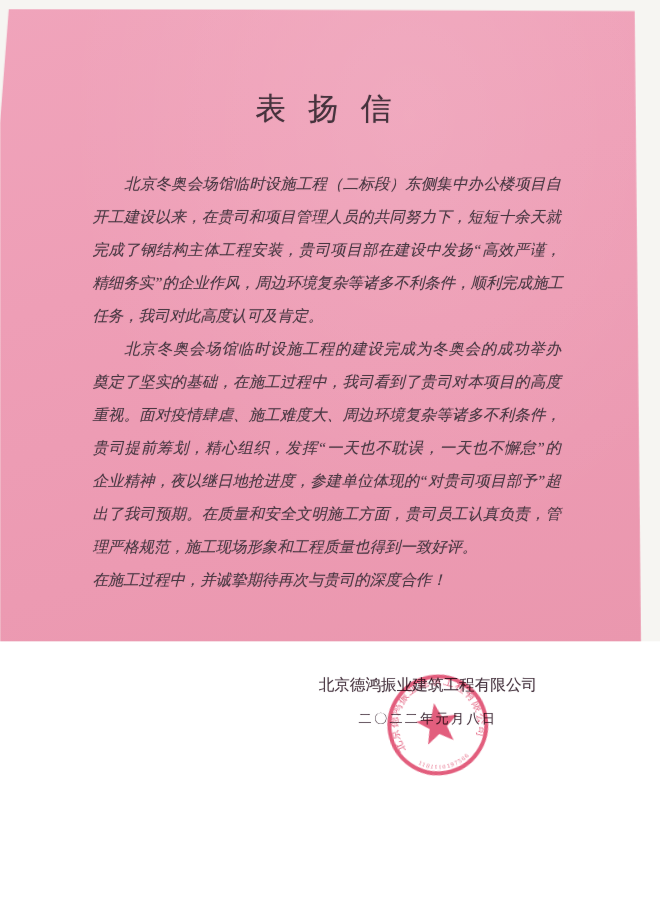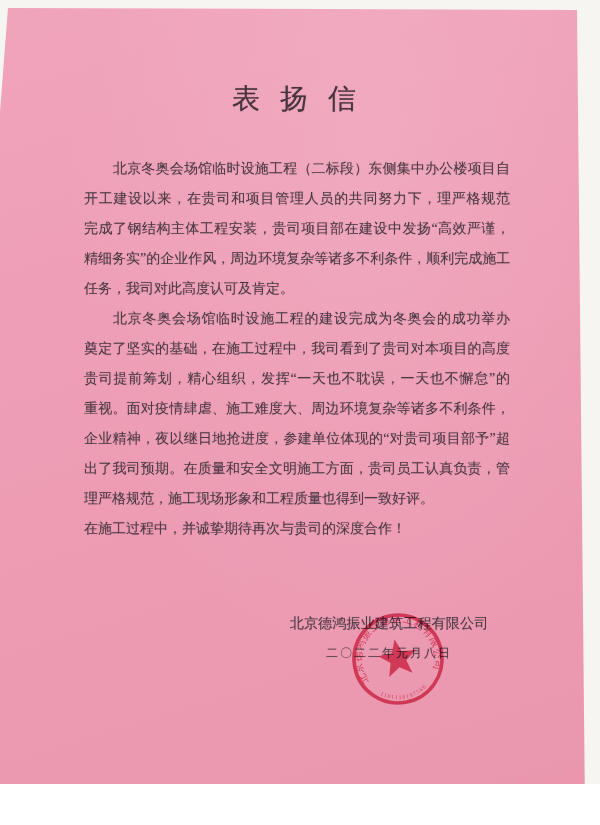--- a/index.html
+++ b/index.html
@@ -6,21 +6,21 @@
     margin: 0;
     padding: 0;
     width: 600px;
     height: 825px;
     overflow: hidden;
     font-family: "Liberation Serif", "DejaVu Serif", serif;
   }
   .photo {
     position: relative;
     width: 600px;
-    height: 784px;
+    height: 583px;
     background: #f6f5f2;
   }
   
   .paper {
     position: absolute;
     inset: 0;
     clip-path: polygon(8px 8px, 577px 10px, 585px 812px, 0px 811px, 0px 112px);
     background:
       radial-gradient(ellipse at 62% 18%, rgba(255,255,255,0.10), rgba(255,255,255,0) 60%),
       linear-gradient(163deg, #f0a4bb 0%, #ee9eb6 38%, #ec9ab2 72%, #ea97ae 100%);
@@ -53,20 +53,21 @@
     color: #4b3944;
     text-shadow: 0 0 1px rgba(75,57,68,0.35);
   }
   .body-line {
     height: 30px;
     line-height: 30px;
     font-size: 14px;
     text-align: justify;
     text-align-last: justify;
     white-space: nowrap;
+    font-style: italic;
   }
   .body-line.indent { padding-left: 29px; }
   .body-line.para-end { text-align-last: left; }
   .signature-block {
     position: absolute;
     top: 609px;
     left: 288px;
     width: 202px;
     text-align: center;
     color: #4b3944;
@@ -103,28 +104,28 @@
 <body>
 
 <div class="photo">
   <div class="paper">
 
     <div class="letter-title">表扬信</div>
 
 
     <div class="body-block">
       <div class="body-line indent">北京冬奥会场馆临时设施工程（二标段）东侧集中办公楼项目自</div>
-      <div class="body-line">开工建设以来，在贵司和项目管理人员的共同努力下，理严格规范</div>
+      <div class="body-line">开工建设以来，在贵司和项目管理人员的共同努力下，短短十余天就</div>
       <div class="body-line">完成了钢结构主体工程安装，贵司项目部在建设中发扬“高效严谨，</div>
       <div class="body-line">精细务实”的企业作风，周边环境复杂等诸多不利条件，顺利完成施工</div>
       <div class="body-line para-end">任务，我司对此高度认可及肯定。</div>
       <div class="body-line indent">北京冬奥会场馆临时设施工程的建设完成为冬奥会的成功举办</div>
       <div class="body-line">奠定了坚实的基础，在施工过程中，我司看到了贵司对本项目的高度</div>
+      <div class="body-line">重视。面对疫情肆虐、施工难度大、周边环境复杂等诸多不利条件，</div>
       <div class="body-line">贵司提前筹划，精心组织，发挥“一天也不耽误，一天也不懈怠”的</div>
-      <div class="body-line">重视。面对疫情肆虐、施工难度大、周边环境复杂等诸多不利条件，</div>
       <div class="body-line">企业精神，夜以继日地抢进度，参建单位体现的“对贵司项目部予”超</div>
       <div class="body-line">出了我司预期。在质量和安全文明施工方面，贵司员工认真负责，管</div>
       <div class="body-line para-end">理严格规范，施工现场形象和工程质量也得到一致好评。</div>
       <div class="body-line para-end">在施工过程中，并诚挚期待再次与贵司的深度合作！</div>
     </div>
 
     <div class="signature-block">
       <div class="signature-company">北京德鸿振业建筑工程有限公司</div>
       <div class="signature-date">二〇二二年元月八日</div>
     </div>

